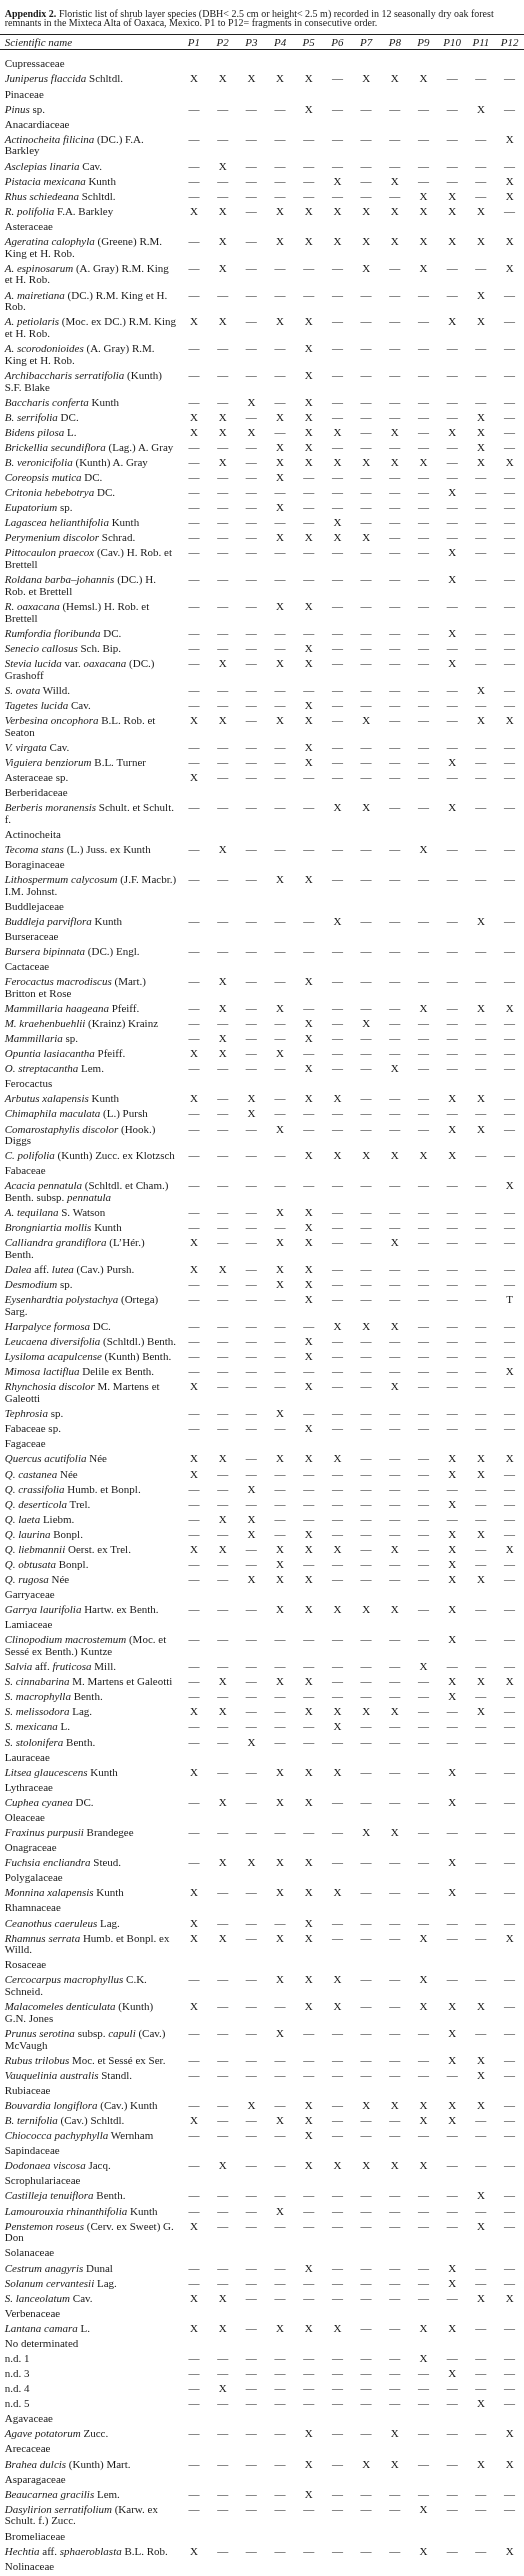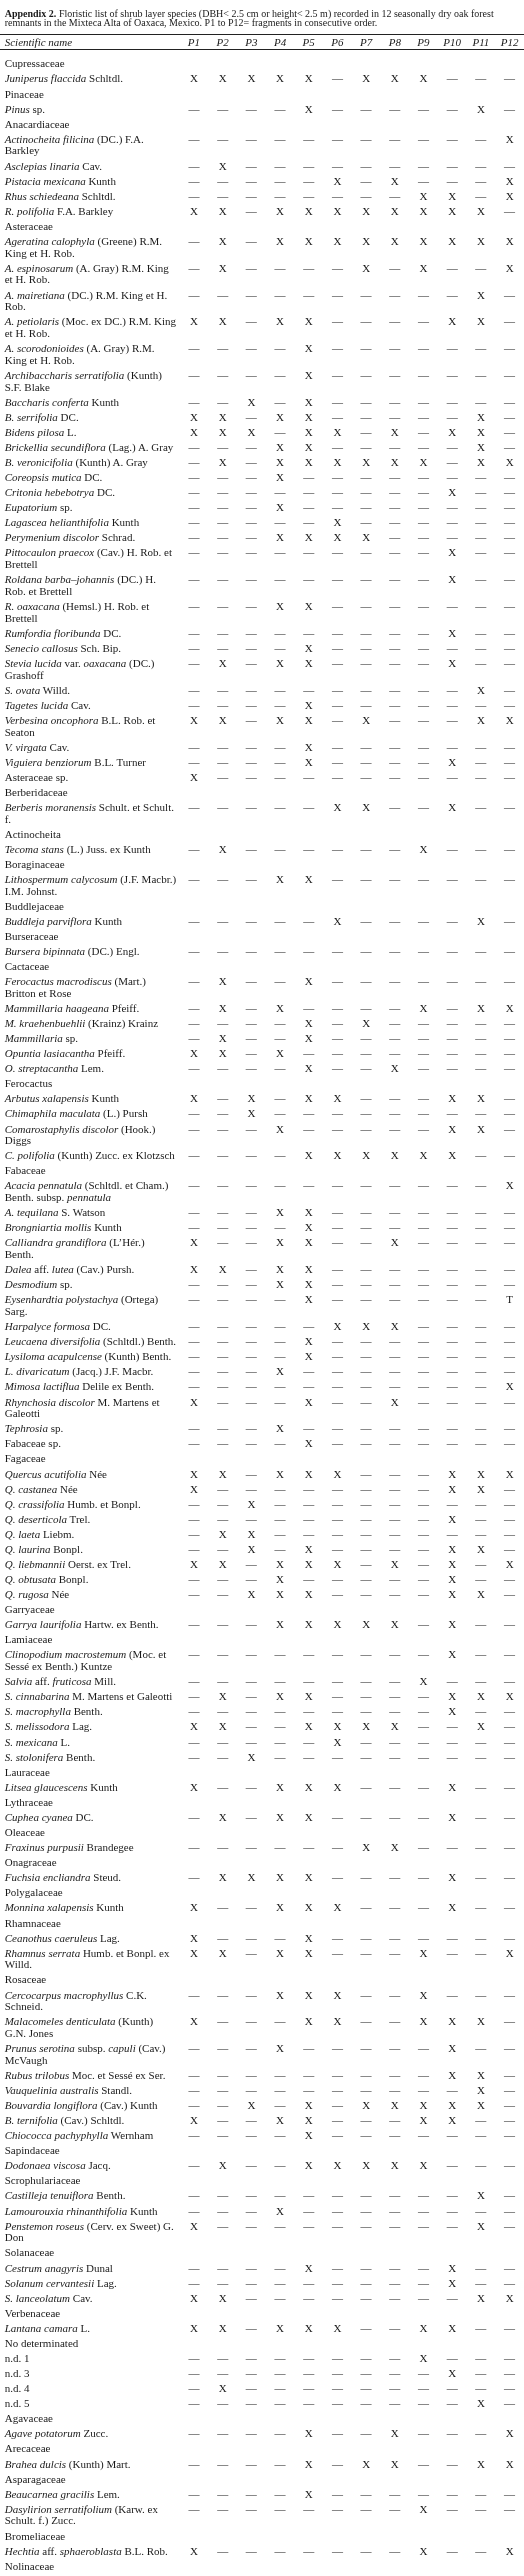--- a/index.html
+++ b/index.html
@@ -1017,35 +1017,20 @@
         <td class="v">X</td>
         <td class="v">—</td>
         <td class="v">—</td>
         <td class="v">—</td>
         <td class="v">—</td>
         <td class="v">—</td>
         <td class="v">—</td>
         <td class="v">—</td>
       </tr>
       <tr>
-        <td class="nm"><i>L. divaricatum</i><span> (Jacq.) J.F. Macbr.</span></td>
-        <td class="v">—</td>
-        <td class="v">—</td>
-        <td class="v">—</td>
-        <td class="v">X</td>
-        <td class="v">—</td>
-        <td class="v">—</td>
-        <td class="v">—</td>
-        <td class="v">—</td>
-        <td class="v">—</td>
-        <td class="v">—</td>
-        <td class="v">—</td>
-        <td class="v">—</td>
-      </tr>
-      <tr>
         <td class="nm"><i>Mimosa lactiflua</i><span> Delile ex Benth.</span></td>
         <td class="v">—</td>
         <td class="v">—</td>
         <td class="v">—</td>
         <td class="v">—</td>
         <td class="v">—</td>
         <td class="v">—</td>
         <td class="v">—</td>
         <td class="v">—</td>
         <td class="v">—</td>
@@ -1555,20 +1540,23 @@
         <td class="v">—</td>
         <td class="v">—</td>
         <td class="v">—</td>
         <td class="v">—</td>
         <td class="v">—</td>
         <td class="v">—</td>
         <td class="v">—</td>
         <td class="v">—</td>
         <td class="v">X</td>
         <td class="v">—</td>
+      </tr>
+      <tr class="fam">
+        <td class="nm" colspan="13">Rubiaceae</td>
       </tr>
       <tr>
         <td class="nm"><i>Bouvardia longiflora</i><span> (Cav.) Kunth</span></td>
         <td class="v">—</td>
         <td class="v">—</td>
         <td class="v">X</td>
         <td class="v">—</td>
         <td class="v">X</td>
         <td class="v">—</td>
         <td class="v">X</td>

